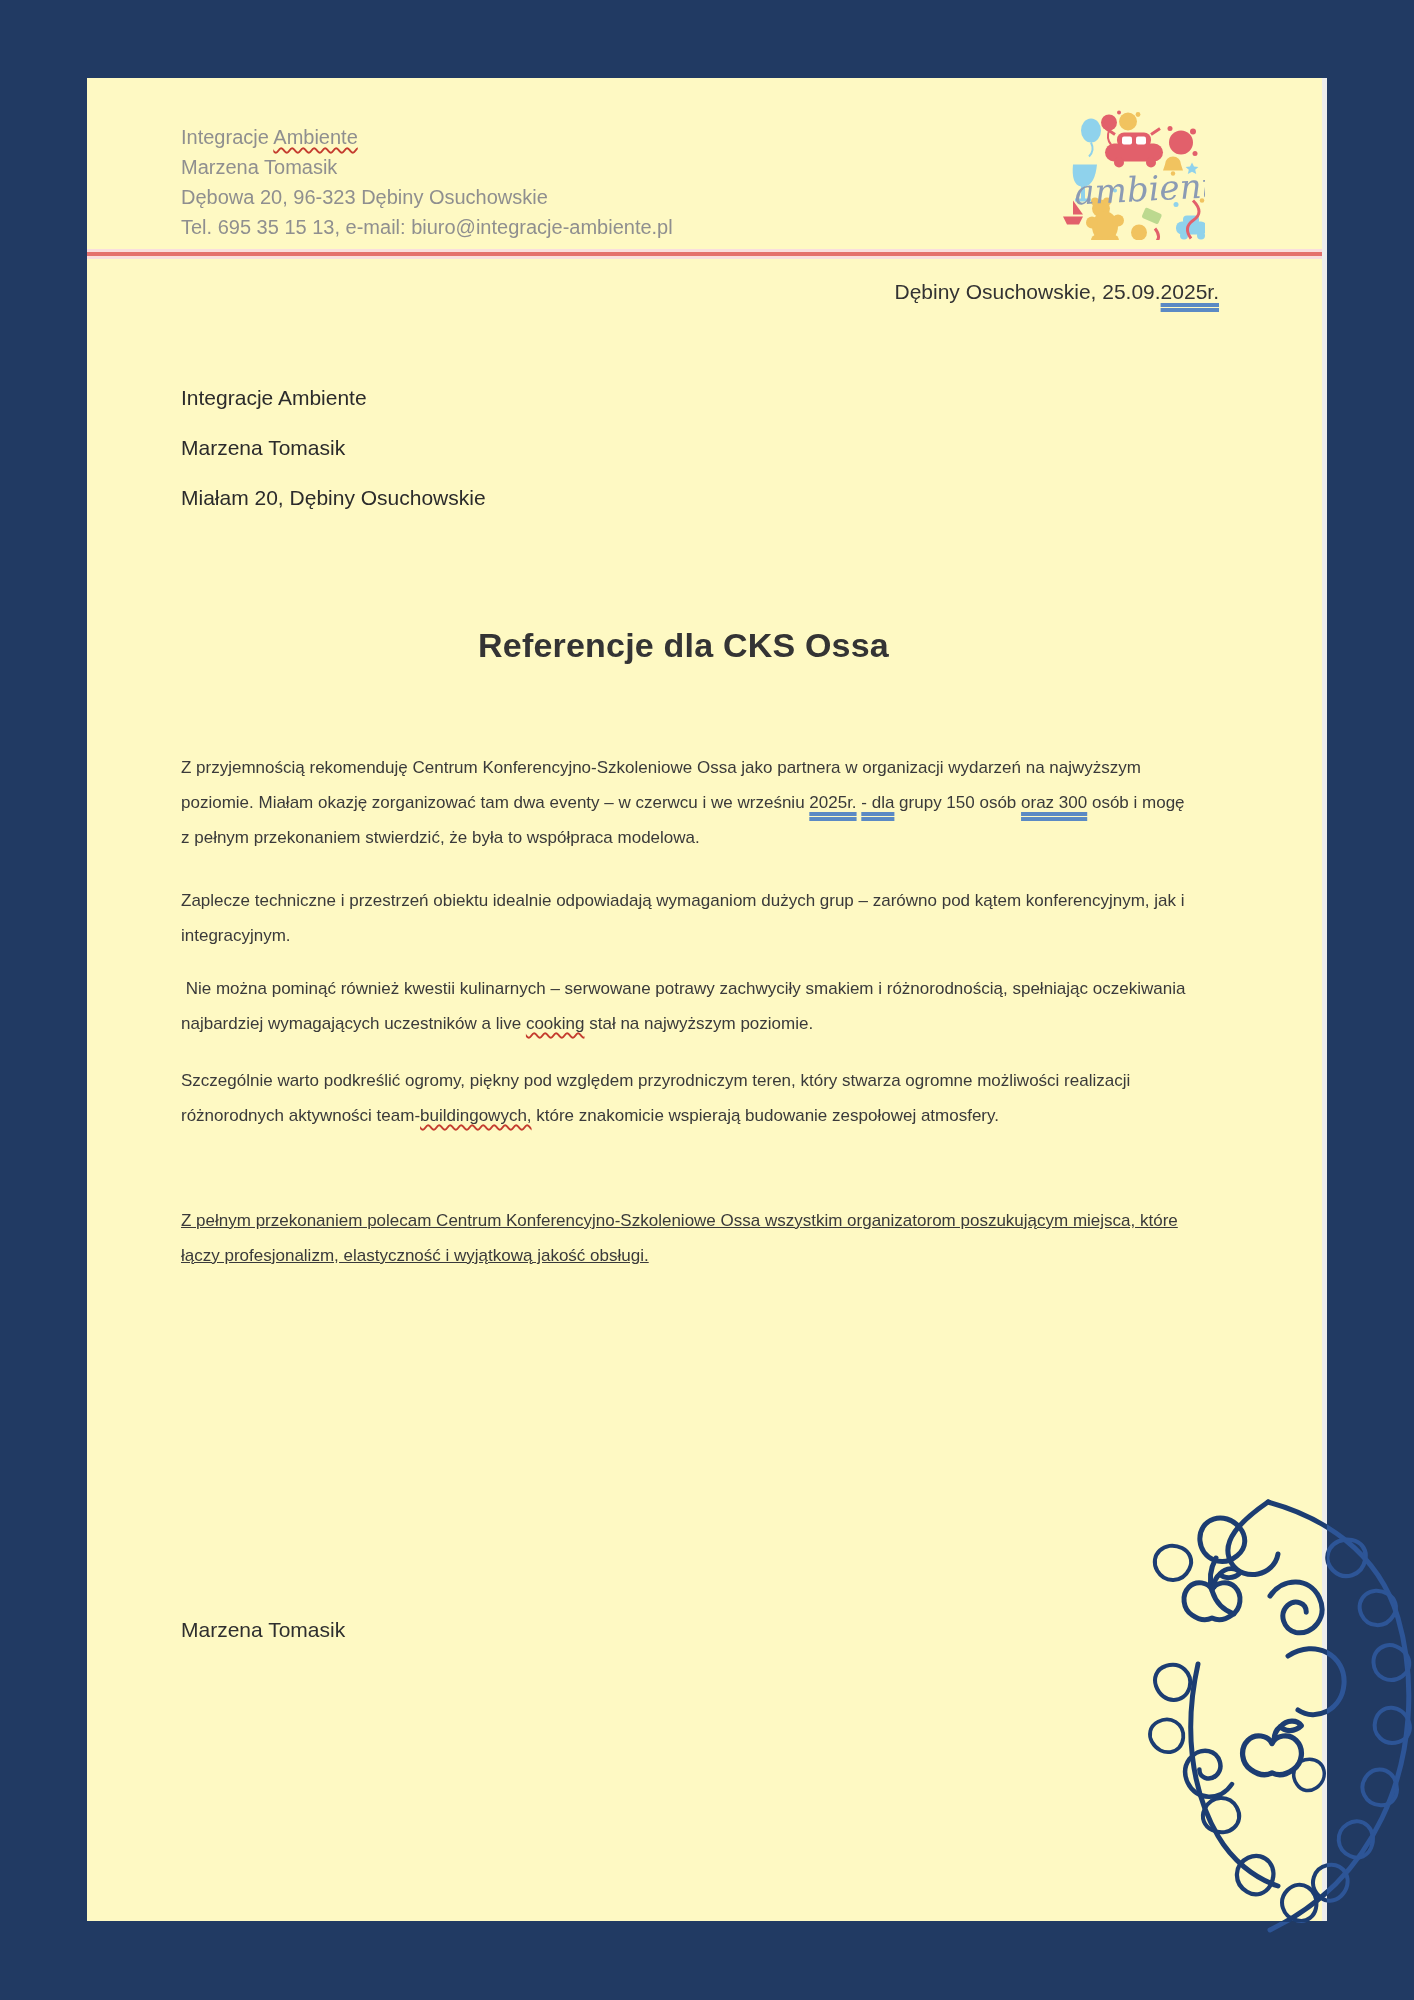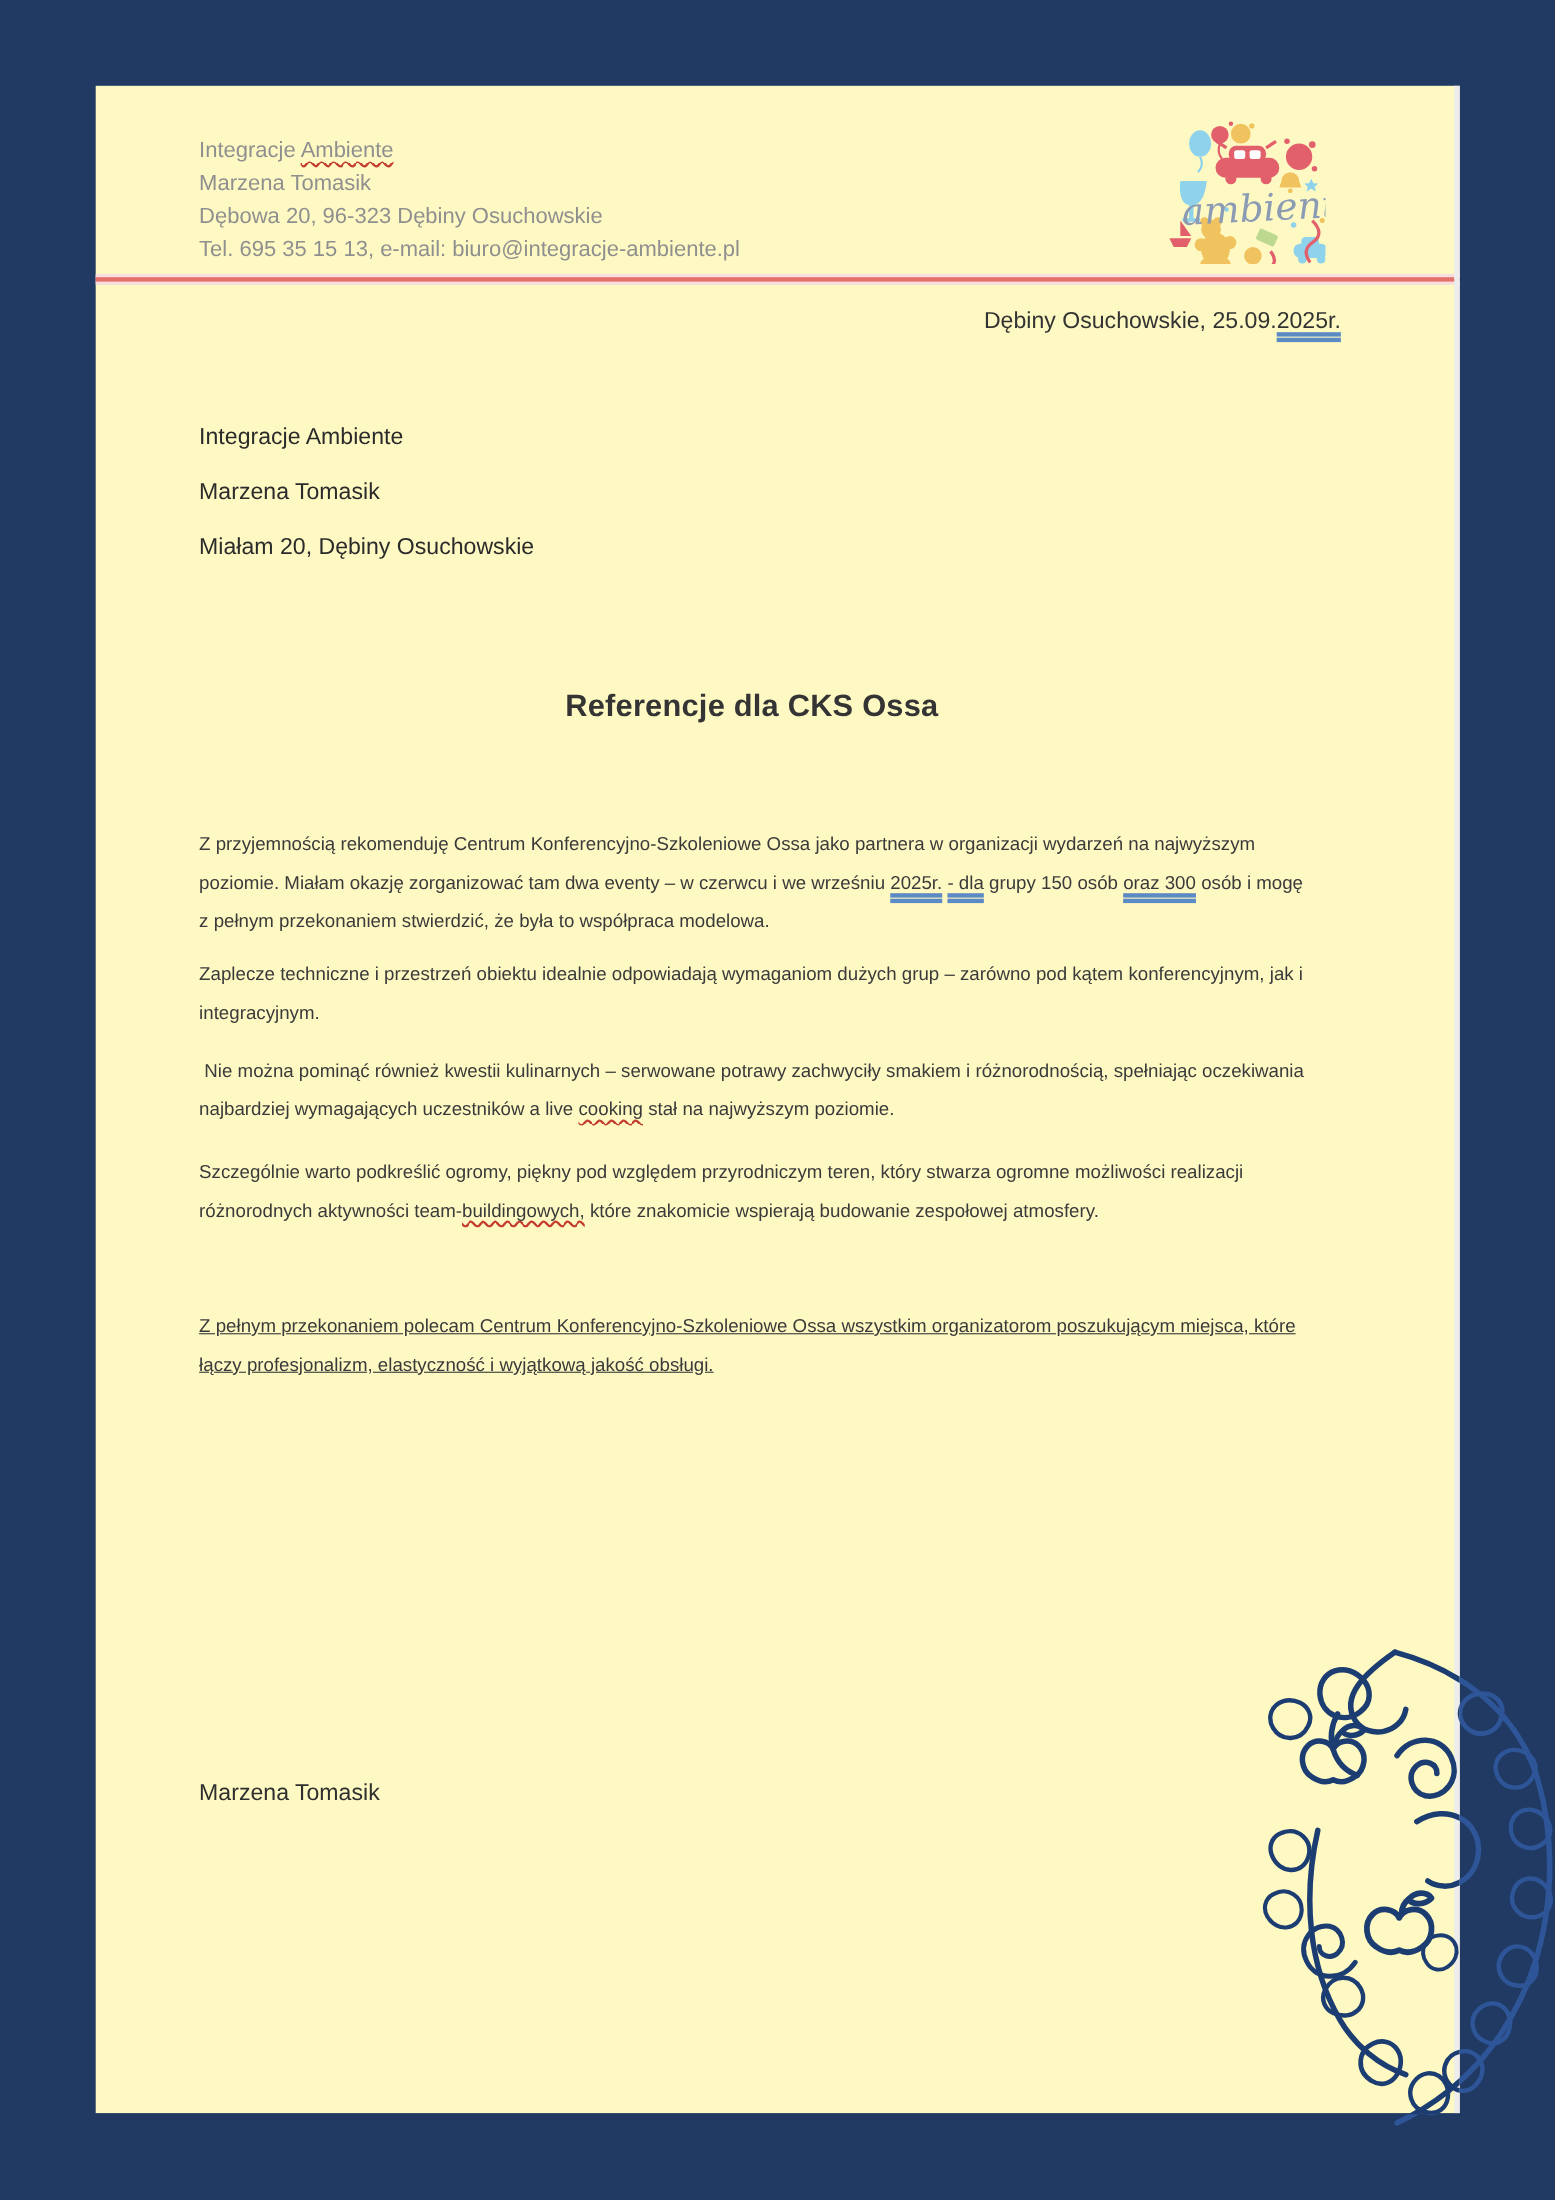--- a/index.html
+++ b/index.html
@@ -17,21 +17,21 @@
   .logo{position:absolute;left:968px;top:26px;width:150px;height:136px;}
   .divider{
     position:absolute;left:0;top:174px;width:100%;height:4px;background:#e4706c;
     box-shadow:0 -3px 0 #f9dedd, 0 3px 0 #f9dedd;
   }
   .date{position:absolute;top:200px;right:108px;margin:0;font-size:21px;line-height:28px;color:#333333;}
   .recipient{position:absolute;left:94px;top:306px;font-size:21px;line-height:28px;color:#2b2b2b;}
   .recipient p{margin:0 0 22px 0;}
   .title{
     position:absolute;left:94px;top:548px;width:1005px;margin:0;text-align:center;
-    font-size:28px;font-weight:600;color:#343434;letter-spacing:0.2px;
+    font-size:34px;font-weight:600;color:#343434;letter-spacing:0.2px;
   }
   .letter-body{
     position:absolute;left:94px;top:672px;width:1005px;
     font-size:17px;line-height:35px;color:#3a3a3a;
   }
   .para{margin:0;}
   .signature{position:absolute;left:94px;top:1540px;margin:0;font-size:21px;color:#2f2f2f;}
   .mark-red{
     text-decoration-line:underline;text-decoration-style:wavy;
     text-decoration-color:#c43c2e;text-decoration-thickness:2px;
@@ -114,21 +114,21 @@
   <div class="recipient">
     <p>Integracje Ambiente</p>
     <p>Marzena Tomasik</p>
     <p>Miałam 20, Dębiny Osuchowskie</p>
   </div>
 
   <h1 class="title">Referencje dla CKS Ossa</h1>
 
   <div class="letter-body">
       <p class="para" style="margin-top: 0px;"><span>Z przyjemnością rekomenduję Centrum Konferencyjno-Szkoleniowe Ossa jako partnera w organizacji wydarzeń na najwyższym poziomie. Miałam okazję zorganizować tam dwa eventy – w czerwcu i we wrześniu </span><span class="mark-blue">2025r.</span><span> </span><span class="mark-blue">- dla</span><span> grupy 150 osób </span><span class="mark-blue">oraz 300</span><span> osób i mogę z pełnym przekonaniem stwierdzić, że była to współpraca modelowa.</span></p>
-      <p class="para" style="margin-top: 13px;"><span>Zaplecze techniczne i przestrzeń obiektu idealnie odpowiadają wymaganiom dużych grup – zarówno pod kątem konferencyjnym, jak i integracyjnym.</span></p>
+      <p class="para" style="margin-top: 28px;"><span>Zaplecze techniczne i przestrzeń obiektu idealnie odpowiadają wymaganiom dużych grup – zarówno pod kątem konferencyjnym, jak i integracyjnym.</span></p>
       <p class="para" style="margin-top: 18px;"><span>&nbsp;Nie można pominąć również kwestii kulinarnych – serwowane potrawy zachwyciły smakiem i różnorodnością, spełniając oczekiwania najbardziej wymagających uczestników a live </span><span class="mark-red">cooking</span><span> stał na najwyższym poziomie.</span></p>
       <p class="para" style="margin-top: 22px;"><span>Szczególnie warto podkreślić ogromy, piękny pod względem przyrodniczym teren, który stwarza ogromne możliwości realizacji różnorodnych aktywności team-</span><span class="mark-red">buildingowych,</span><span> które znakomicie wspierają budowanie zespołowej atmosfery.</span></p>
       <p class="para" style="margin-top: 70px; text-decoration: underline;"><span>Z pełnym przekonaniem polecam Centrum Konferencyjno-Szkoleniowe Ossa wszystkim organizatorom poszukującym miejsca, które łączy profesjonalizm, elastyczność i wyjątkową jakość obsługi.</span></p>
     </div>
 
   <p class="signature">Marzena Tomasik</p>
 
   <div class="page-edge"></div>
 </div>
 

